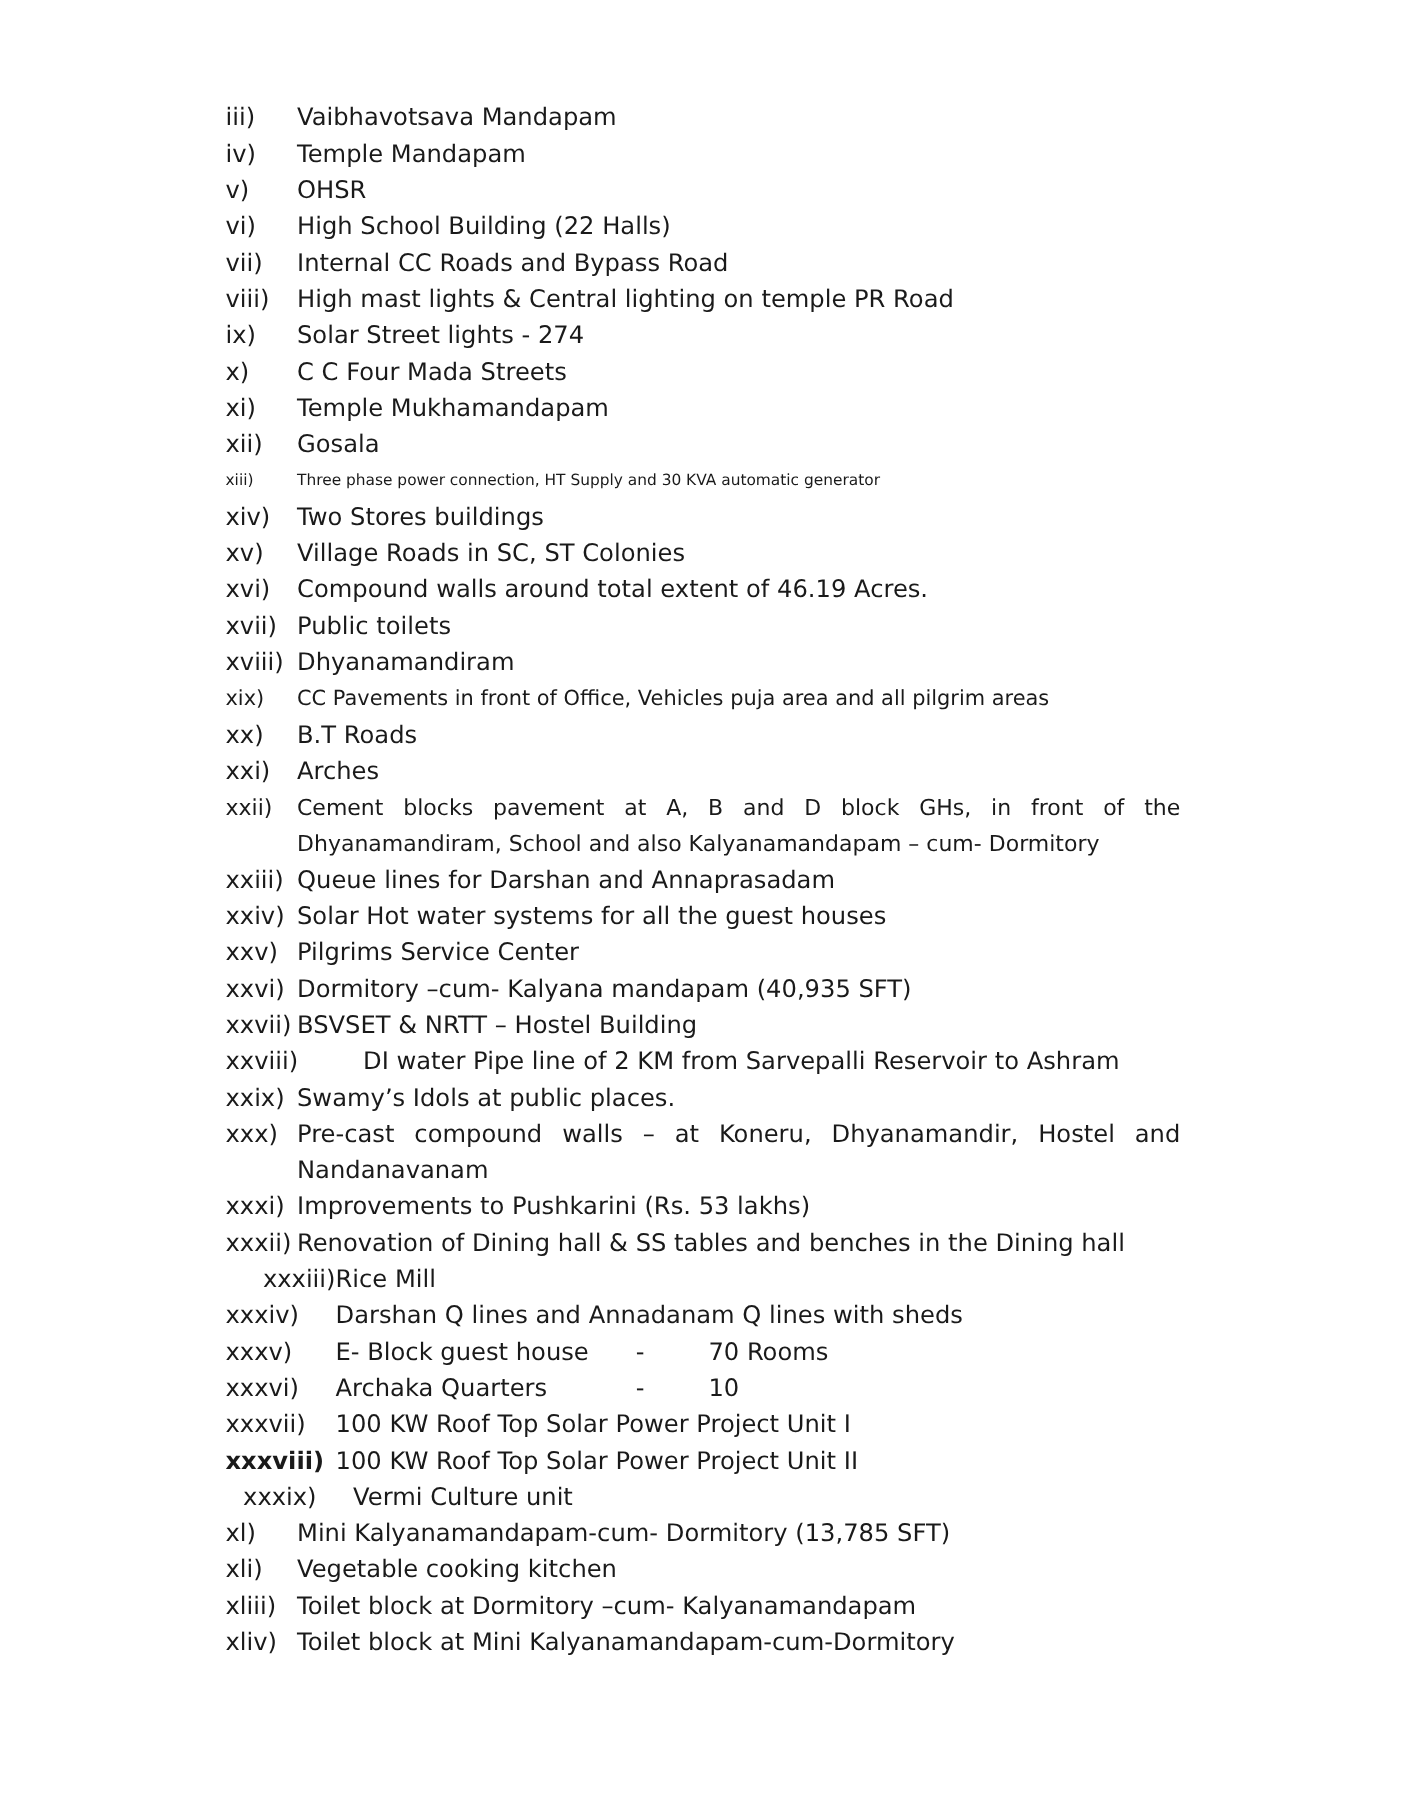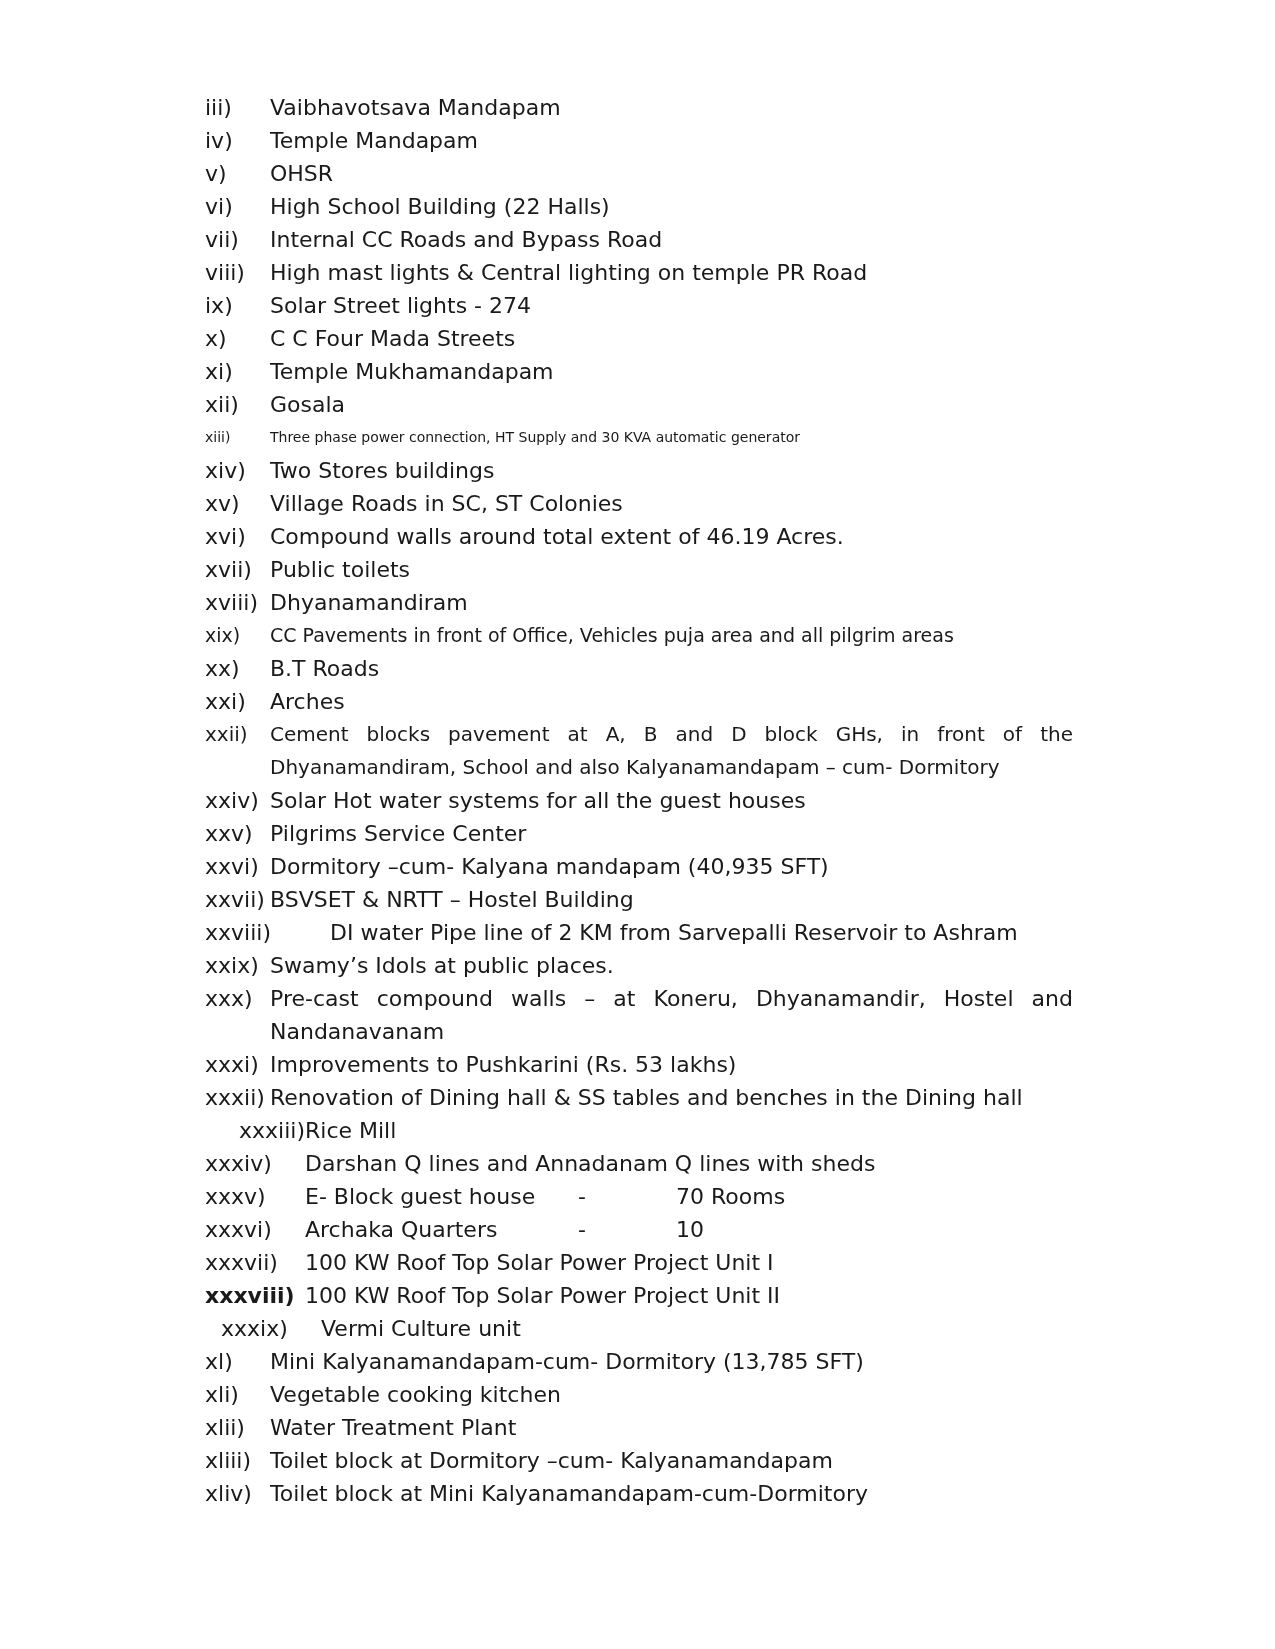--- a/index.html
+++ b/index.html
@@ -50,21 +50,20 @@
   .col-sep {
     display: inline-block;
     width: 66px;
     white-space: nowrap;
     vertical-align: top;
   }
   .col-value {
     display: inline-block;
     white-space: nowrap;
     vertical-align: top;
-    margin-left: 32px;
   }
 </style>
 </head>
 <body>
 
 <main class="doc">
   <div id="list">
       <div class="row">
         <span class="num">iii)</span>
         <div class="txt">
@@ -180,20 +179,26 @@
         </div>
       </div>
       <div class="row" style="font-size: 20px;">
         <span class="num">xxii)</span>
         <div class="txt">
           <div class="line just">Cement blocks pavement at A, B and D block GHs, in front of the</div>
           <div class="line">Dhyanamandiram, School and also Kalyanamandapam – cum- Dormitory</div>
         </div>
       </div>
       <div class="row">
+        <span class="num">xxiii)</span>
+        <div class="txt">
+          <div class="line">Queue lines for Darshan and Annaprasadam</div>
+        </div>
+      </div>
+      <div class="row">
         <span class="num">xxiv)</span>
         <div class="txt">
           <div class="line">Solar Hot water systems for all the guest houses</div>
         </div>
       </div>
       <div class="row">
         <span class="num">xxv)</span>
         <div class="txt">
           <div class="line">Pilgrims Service Center</div>
         </div>
@@ -286,26 +291,20 @@
       <div class="row">
         <span class="num">xl)</span>
         <div class="txt">
           <div class="line">Mini Kalyanamandapam-cum- Dormitory (13,785 SFT)</div>
         </div>
       </div>
       <div class="row">
         <span class="num">xli)</span>
         <div class="txt">
           <div class="line">Vegetable cooking kitchen</div>
-        </div>
-      </div>
-      <div class="row">
-        <span class="num">xlii)</span>
-        <div class="txt">
-          <div class="line">Water Treatment Plant</div>
         </div>
       </div>
       <div class="row">
         <span class="num">xliii)</span>
         <div class="txt">
           <div class="line">Toilet block at Dormitory –cum- Kalyanamandapam</div>
         </div>
       </div>
       <div class="row">
         <span class="num">xliv)</span>

